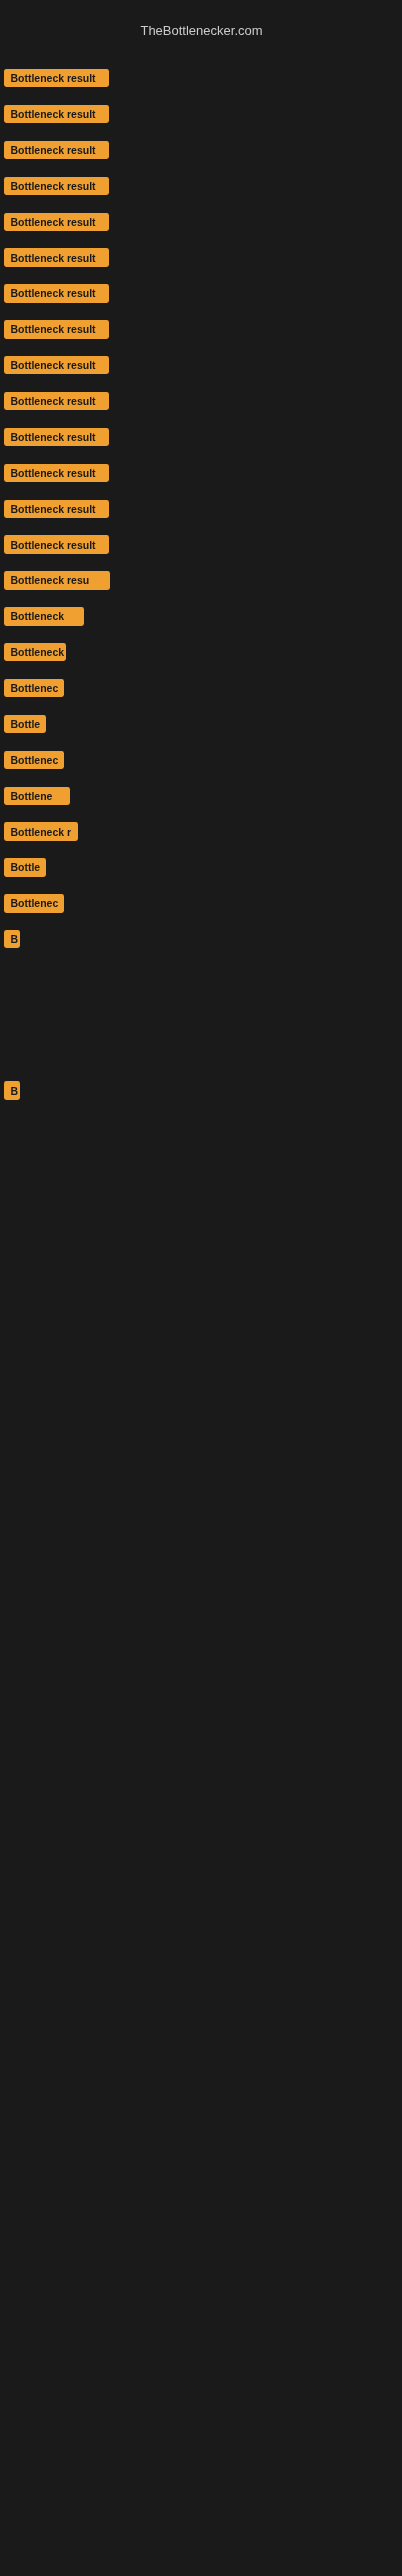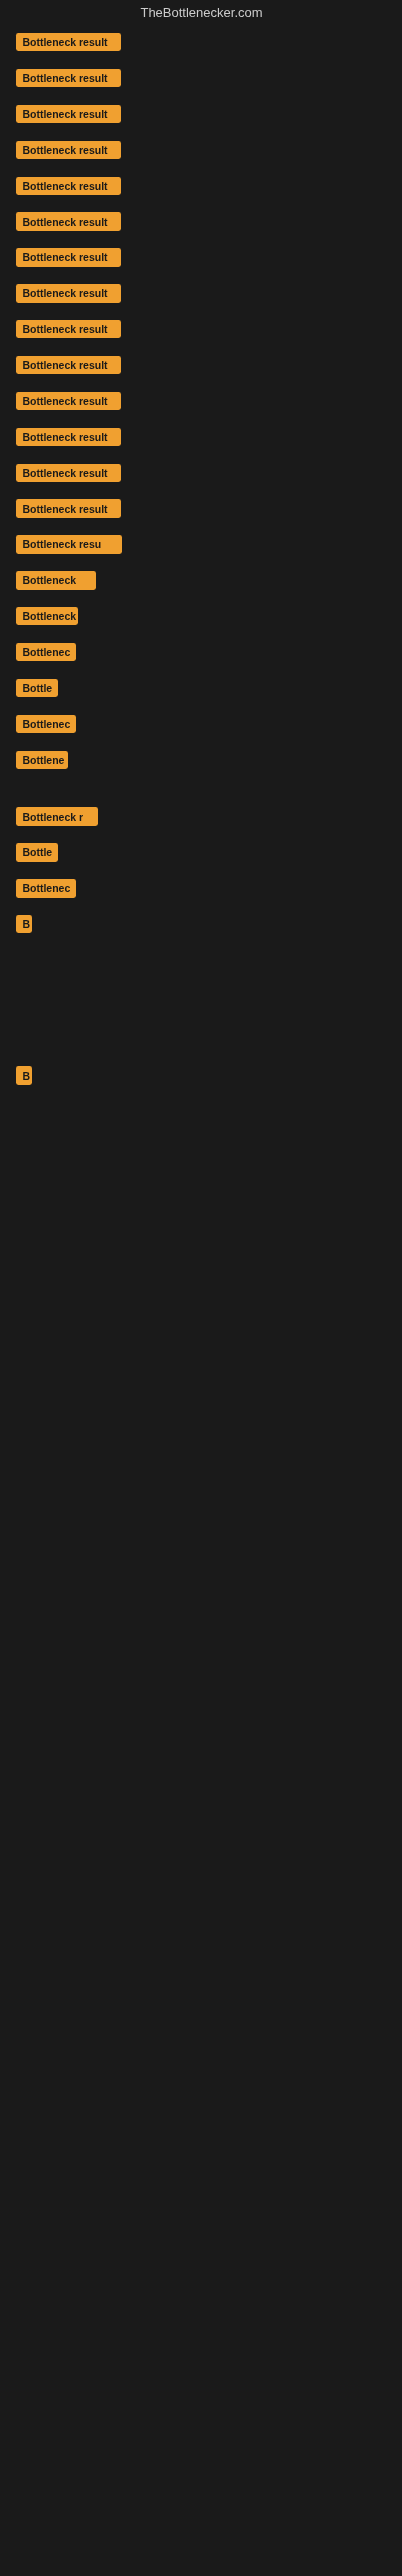--- a/index.html
+++ b/index.html
@@ -13,38 +13,38 @@
       width: 403px;
       min-height: 2576px;
       font-family: Arial, sans-serif;
       position: relative;
     }
 
     .site-title {
       text-align: center;
       color: #cccccc;
       font-size: 13px;
-      padding: 5px 0;
+      padding: 23px 0;
       background-color: #1a1a1a;
     }
 
     .bottleneck-badge {
       display: inline-block;
       background-color: #f0a030;
       color: #1a1a1a;
       font-size: 10.5px;
       font-weight: bold;
       padding: 3.2px 6.4px;
       border-radius: 2.4px;
       white-space: nowrap;
       overflow: hidden;
     }
 
     .items-container {
-      padding: 8px 16px;
+      padding: 8px 4px;
     }
 
     
     .row {
       margin-bottom: 14.5px;
     }
   </style>
 </head>
 <body>
 
@@ -66,22 +66,22 @@
     <div class="row"><div class="bottleneck-badge" style="width: 105px;">Bottleneck result</div></div>
     <div class="row"><div class="bottleneck-badge" style="width: 105px;">Bottleneck result</div></div>
     <div class="row"><div class="bottleneck-badge" style="width: 105px;">Bottleneck result</div></div>
     <div class="row"><div class="bottleneck-badge" style="width: 105px;">Bottleneck result</div></div>
     <div class="row"><div class="bottleneck-badge" style="width: 106px;">Bottleneck resu</div></div>
     <div class="row"><div class="bottleneck-badge" style="width: 80px;">Bottleneck</div></div>
     <div class="row"><div class="bottleneck-badge" style="width: 62px;">Bottleneck res</div></div>
     <div class="row"><div class="bottleneck-badge" style="width: 60px;">Bottlenec</div></div>
     <div class="row"><div class="bottleneck-badge" style="width: 42px;">Bottle</div></div>
     <div class="row"><div class="bottleneck-badge" style="width: 60px;">Bottlenec</div></div>
-    <div class="row"><div class="bottleneck-badge" style="width: 52px;">Bottlene</div></div>
-    <div class="row"><div class="bottleneck-badge" style="width: 82px; margin-top: 21px;">Bottleneck r</div></div>
+    <div class="row"><div class="bottleneck-badge" style="width: 66px;">Bottlene</div></div>
+    <div class="row"><div class="bottleneck-badge" style="width: 74px;">Bottleneck r</div></div>
     <div class="row"><div class="bottleneck-badge" style="width: 42px;">Bottle</div></div>
     <div class="row"><div class="bottleneck-badge" style="width: 60px;">Bottlenec</div></div>
     <div class="row"><div class="bottleneck-badge" style="width: 16px;">B</div></div>
     <div class="row" style="height: 24px;"></div>
     <div class="row" style="height: 24px;"></div>
     <div class="row" style="height: 24px;"></div>
     <div class="row"><div class="bottleneck-badge" style="width: 16px;">B</div></div>
     <div class="row" style="height: 24px;"></div>
     <div class="row" style="height: 24px;"></div>
     <div class="row" style="height: 24px;"></div>

